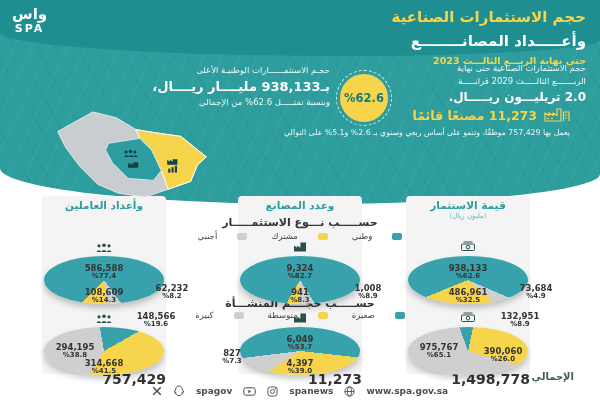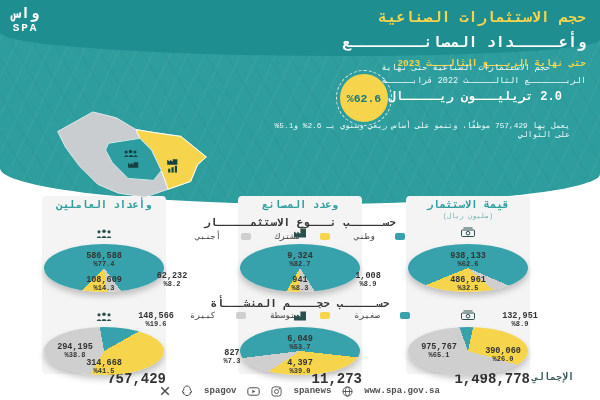--- a/index.html
+++ b/index.html
@@ -1,51 +1,51 @@
 <!DOCTYPE html>
 <html lang="ar"><head>
 <meta charset="utf-8">
 <style>
   * { margin:0; padding:0; box-sizing:border-box; }
   body { font-family:"DejaVu Sans", sans-serif; }
-  .page { position:relative; width:600px; height:400px; background:#ffffff; overflow:hidden; direction:rtl;font-family:Liberation Mono, monospace; }
+  .page { position:relative; width:600px; height:400px; background:#ffffff; overflow:hidden; direction:rtl; }
 
   
   .hero { position:absolute; top:0; left:0; width:600px; height:204px; background:#2E9D9D;
           border-radius:0 0 48% 52% / 0 0 30px 36px; z-index:1; }
   .hero::before { content:""; position:absolute; inset:0;
           background:repeating-linear-gradient(115deg, rgba(255,255,255,.03) 0 2px, transparent 2px 16px),
                      repeating-linear-gradient(60deg, rgba(0,0,0,.02) 0 2px, transparent 2px 18px);
           border-radius:inherit; }
   .hero-band { position:absolute; top:0; left:0; width:600px; height:56px; background:#1F8E91;
           border-radius:0 0 42% 58% / 0 0 16px 24px; }
 
   .logo { position:absolute; top:7px; left:12px; z-index:6; color:#fff; text-align:center; line-height:1.05; }
   .logo .l1 { font-size:15px; font-weight:bold; }
   .logo .l2 { font-size:11px; font-weight:bold; letter-spacing:2px; }
 
   .title { position:absolute; top:8px; right:14px; z-index:6; text-align:right; }
   .title .t1 { color:#F6D44C; font-size:15px; font-weight:bold; }
   .title .t2 { color:#ffffff; font-size:15px; font-weight:bold; margin-top:6px; }
   .title .t3 { color:#F6D44C; font-size:9.5px; margin-top:5px; letter-spacing:1px; font-weight:bold; }
 
-  .ind { position:absolute; top:62px; right:14px; z-index:6; text-align:left; color:#eafafa; font-size:8.5px; line-height:1.55; }
+  .ind { position:absolute; top:62px; right:14px; z-index:6; text-align:right; color:#eafafa; font-size:8.5px; line-height:1.55; }
   .ind .big { font-size:12px; font-weight:bold; color:#ffffff; }
 
   .badge { position:absolute; top:70px; left:336px; width:56px; height:56px; z-index:6;
            border:1.6px dashed rgba(255,255,255,.85); border-radius:50%; padding:3px; }
   .badge-inner { width:100%; height:100%; background:#F6D44C; border-radius:50%;
            display:flex; align-items:center; justify-content:center; color:#157A7E; font-weight:bold; font-size:11.5px; }
 
   .nat { position:absolute; top:64px; left:64px; width:266px; z-index:6; text-align:right; color:#eafafa; font-size:8.5px; line-height:1.5; }
   .nat .big { font-size:13px; font-weight:bold; color:#ffffff; }
 
   .fact { position:absolute; top:106px; right:30px; z-index:6; text-align:right; }
   .fact-head { display:flex; align-items:center; gap:7px; color:#F6D44C; font-weight:bold; font-size:12.5px; }
-  .fact-sub { color:#eafafa; font-size:7.8px; margin-top:15px; width:300px; }
+  .fact-sub { color:#eafafa; font-size:7.8px; margin-top:3px; width:300px; }
 
   .regions { position:absolute; top:139px; right:14px; z-index:6; text-align:right; line-height:1.2; }
   .regions .y { color:#F6D44C; font-weight:bold; font-size:12px; }
   .regions .w { color:#eafafa; font-size:8px; margin:1px 0 3px; }
 
   .map { position:absolute; top:106px; left:44px; z-index:6; }
 
   
   .strip { position:absolute; top:196px; width:124px; height:178px; background:#f4f4f4; border-radius:4px; z-index:2; }
   .strip-r { left:406px; } .strip-m { left:238px; } .strip-l { left:42px; }
@@ -56,21 +56,21 @@
 
   .sec { position:absolute; left:0; right:0; text-align:center; font-size:11px; font-weight:bold; color:#333; z-index:3; letter-spacing:.5px; }
   .sec1 { top:216px; } .sec2 { top:297px; }
   .legend { position:absolute; left:0; right:0; display:flex; justify-content:center; align-items:center; gap:24px; z-index:3; font-size:8.5px; color:#444; }
   .legend1 { top:231px; } .legend2 { top:310px; }
   .legend-item { display:flex; align-items:center; gap:20px;justify-content:center; }
   .chip { width:10px; height:7px; border-radius:2px; display:inline-block; }
   .chip-teal { background:#38A2AC; } .chip-yellow { background:#F6D44C; } .chip-gray { background:#CFCFCF; }
 
   .pw { position:absolute; width:140px; height:60px; z-index:4; }
-  .row1 { top:236px; } .row2 { top:319px; }
+  .row1 { top:248px; } .row2 { top:319px; }
   .pw-r { left:398px; } .pw-m { left:230px; } .pw-l { left:34px; }
   .pie { position:absolute; left:10px; top:8px; width:120px; height:48px; border-radius:50%;
          box-shadow:0 4px 6px rgba(0,0,0,.22); }
   .pie-icon { position:absolute; top:-10px; left:0; right:0; text-align:center; z-index:5; }
 
   .plabel { position:absolute; z-index:5; font-weight:bold; color:#333; text-align:center; line-height:1.1; direction:ltr; }
   .plabel .val { display:block; font-size:8.5px; }
   .plabel .pct { display:block; font-size:7px; }
   .pos-center   { left:10px;  width:120px; top:16px; }
   .pos-bottom   { left:10px;  width:120px; top:40px; }
@@ -103,30 +103,47 @@
   </div>
 
   <div class="title">
     <div class="t1">حجم الاستثمارات الصناعية</div>
     <div class="t2">وأعـــــداد المصانــــــــع</div>
     <div class="t3">حتى نهاية الربـــع الثالـــث 2023</div>
   </div>
 
   <div class="ind">
     <div>حجم الاستثمارات الصناعية حتى نهاية</div>
-    <div>الربـــــــع الثالـــــث 2022 قرابـــــة</div>
+    <div>الربـــــــع الثالـــــث 2029 قرابـــــة</div>
     <div class="big">2.0 تريليـــون ريـــــال.</div>
   </div>
 
   <div class="badge">
     <div class="badge-inner">%62.6</div>
   </div>
 
+  <div class="nat">
+    <div>حجـم الاستثمــــــارات الوطنيـة الأعلى</div>
+    <div class="big">بـ938,133 مليــــار ريــــال،</div>
+    <div>وبنسبة تمثـــــل 62.6% من الإجمالي</div>
+  </div>
 
   <div class="fact">
+    <div class="fact-head">
+      <span>
+        <svg width="26" height="16" viewBox="0 0 26 16">
+            <g fill="none" stroke="#F6D44C" stroke-width="1.2">
+          <path d="M1,15 V7 l4,2.5 V7 l4,2.5 V7 l4,2.5 V3 h4 v12 Z"></path>
+          <path d="M19.5,15 V6 h5.5 v9"></path>
+          <path d="M3,12.5 h2 M7,12.5 h2 M21,9 h2 M21,12 h2"></path>
+        </g>
+          </svg>
+      </span>
+      <span>11,273 مصنعًا قائمًا</span>
+    </div>
     <div class="fact-sub">يعمل بها 757,429 موظفًا، وتنمو على أساس ربعي وسنوي بـ 2.6% و5.1% على التوالي</div>
   </div>
 
 
   <div class="map">
     <svg width="176" height="96" viewBox="0 0 180 98">
       <path d="M14,26 L50,6 L74,12 L94,24 L112,27 L140,31 L166,52 L157,60 L150,77 L127,85 L103,93 L76,89 L55,80 L36,61 L22,42 Z" fill="#C9CDCF" stroke="#E6E9E9" stroke-width="1"></path>
       <path d="M94,24 L112,27 L140,31 L166,52 L157,60 L150,77 L127,85 L120,66 L110,45 L98,33 Z" fill="#F6D44C" stroke="#FFFFFF" stroke-width="1"></path>
       <path d="M66,38 L98,33 L110,45 L120,66 L112,76 L86,74 L70,58 L63,45 Z" fill="#2E9DA2" stroke="#CFEAEA" stroke-width="1"></path>
       <g fill="#144144">
@@ -184,20 +201,24 @@
             <rect x="1.5" y="4" width="13" height="6.5" rx="1"></rect>
             <circle cx="8" cy="7.2" r="1.8"></circle>
           </g>
         </svg>
     </div>
     <div class="pie" style="background: conic-gradient(from -112deg, rgb(56, 162, 172) 0%, rgb(56, 162, 172) 62.6%, rgb(207, 207, 207) 62.6%, rgb(207, 207, 207) 67.5%, rgb(246, 212, 76) 67.5%, rgb(246, 212, 76) 100%);"></div>
   <div class="plabel pos-center">
         <span class="val">938,133</span>
         <span class="pct">%62.6</span>
       </div>
+      <div class="plabel pos-right">
+        <span class="val">73,684</span>
+        <span class="pct">%4.9</span>
+      </div>
       <div class="plabel pos-bottom">
         <span class="val">486,961</span>
         <span class="pct">%32.5</span>
       </div>
     </div>
   <div class="pw row1 pw-m">
     <div class="pie-icon">
       <svg width="14" height="12" viewBox="0 0 14 12">
           <path d="M1,10.5 V4.5 l3.2,2.3 V4.5 l3.2,2.3 V1.5 h5.6 v9 Z" fill="#2B4F4F"></path>
         </svg>

